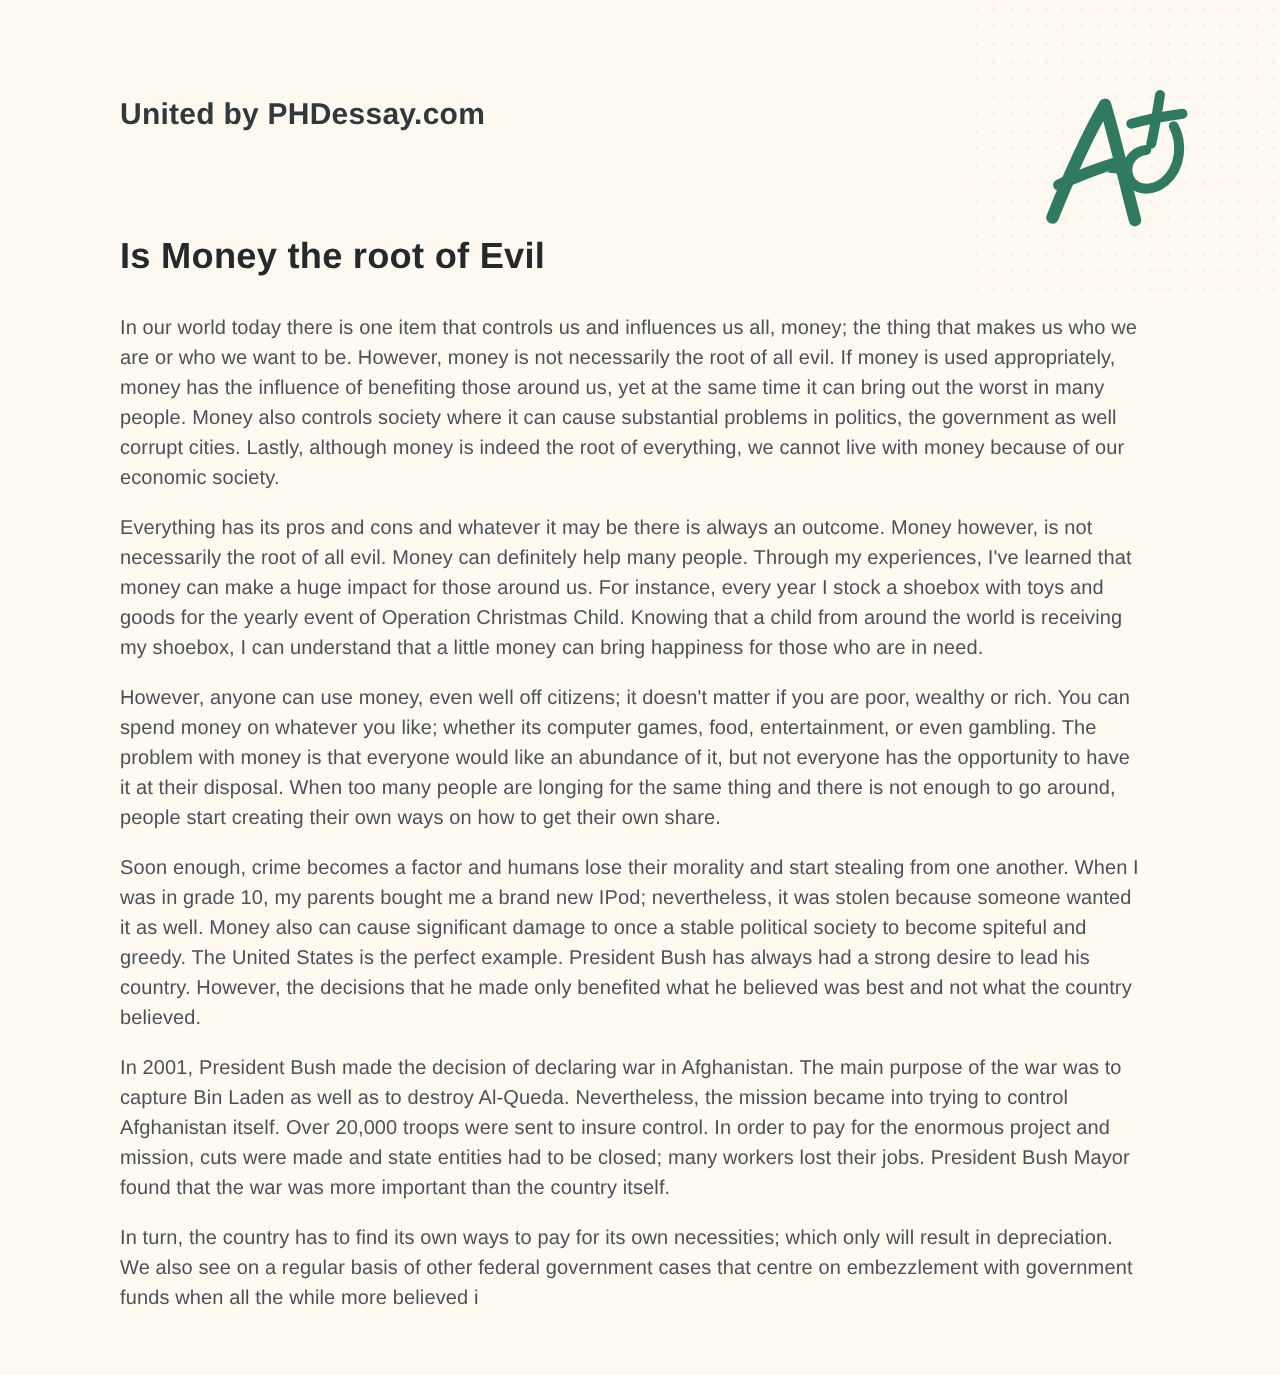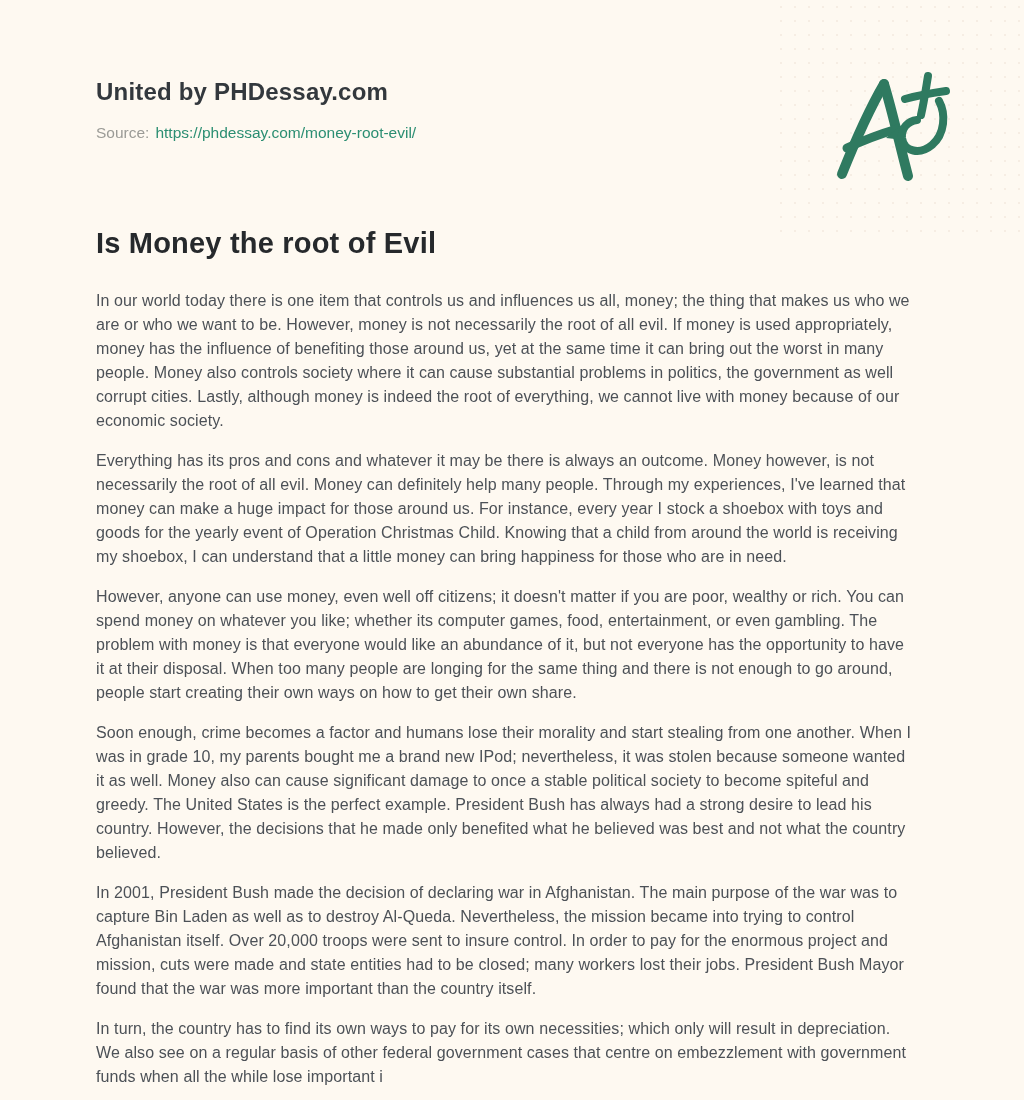--- a/index.html
+++ b/index.html
@@ -79,23 +79,20 @@
 </style>
 </head>
 <body>
 
 <div class="dot-texture"></div>
 
 <div class="page">
 
   <header>
     <h1 class="brand">United by PHDessay.com</h1>
-    <div class="source-line">
-      <span class="source-label">Source:</span><a class="source-link" href="#">https://phdessay.com/money-root-evil/</a>
-    </div>
 
     <div class="logo">
       <svg width="118" height="114" viewBox="0 0 118 114" fill="none" xmlns="http://www.w3.org/2000/svg">
 
         <path d="M8 106 C20 76 36 40 50 16" stroke="#2F7A60" stroke-width="10" stroke-linecap="round" fill="none"></path>
 
         <path d="M50 16 C58 42 66 78 74 108" stroke="#2F7A60" stroke-width="10" stroke-linecap="round" fill="none"></path>
 
         <path d="M13 80 C30 72 46 66 63 61" stroke="#2F7A60" stroke-width="9" stroke-linecap="round" fill="none"></path>
         <path d="M52 70 L66 58 L70 72 Z" fill="#2F7A60"></path>
@@ -111,17 +108,17 @@
 
   <main>
     <h2 class="essay-title">Is Money the root of Evil</h2>
 
     <div class="essay-body">
         <p>In our world today there is one item that controls us and influences us all, money; the thing that makes us who we are or who we want to be. However, money is not necessarily the root of all evil. If money is used appropriately, money has the influence of benefiting those around us, yet at the same time it can bring out the worst in many people. Money also controls society where it can cause substantial problems in politics, the government as well corrupt cities. Lastly, although money is indeed the root of everything, we cannot live with money because of our economic society.</p>
         <p>Everything has its pros and cons and whatever it may be there is always an outcome. Money however, is not necessarily the root of all evil. Money can definitely help many people. Through my experiences, I've learned that money can make a huge impact for those around us. For instance, every year I stock a shoebox with toys and goods for the yearly event of Operation Christmas Child. Knowing that a child from around the world is receiving my shoebox, I can understand that a little money can bring happiness for those who are in need.</p>
         <p>However, anyone can use money, even well off citizens; it doesn't matter if you are poor, wealthy or rich. You can spend money on whatever you like; whether its computer games, food, entertainment, or even gambling. The problem with money is that everyone would like an abundance of it, but not everyone has the opportunity to have it at their disposal. When too many people are longing for the same thing and there is not enough to go around, people start creating their own ways on how to get their own share.</p>
         <p>Soon enough, crime becomes a factor and humans lose their morality and start stealing from one another. When I was in grade 10, my parents bought me a brand new IPod; nevertheless, it was stolen because someone wanted it as well. Money also can cause significant damage to once a stable political society to become spiteful and greedy. The United States is the perfect example. President Bush has always had a strong desire to lead his country. However, the decisions that he made only benefited what he believed was best and not what the country believed.</p>
         <p>In 2001, President Bush made the decision of declaring war in Afghanistan. The main purpose of the war was to capture Bin Laden as well as to destroy Al-Queda. Nevertheless, the mission became into trying to control Afghanistan itself. Over 20,000 troops were sent to insure control. In order to pay for the enormous project and mission, cuts were made and state entities had to be closed; many workers lost their jobs. President Bush Mayor found that the war was more important than the country itself.</p>
-        <p>In turn, the country has to find its own ways to pay for its own necessities; which only will result in depreciation. We also see on a regular basis of other federal government cases that centre on embezzlement with government funds when all the while lose important i</p>
+        <p>In turn, the country has to find its own ways to pay for its own necessities; which only will result in depreciation. We also see on a regular basis of other federal government cases that centre on embezzlement with government funds when all the while more believed i</p>
       </div>
   </main>
 
 </div>
 
 </body></html>

